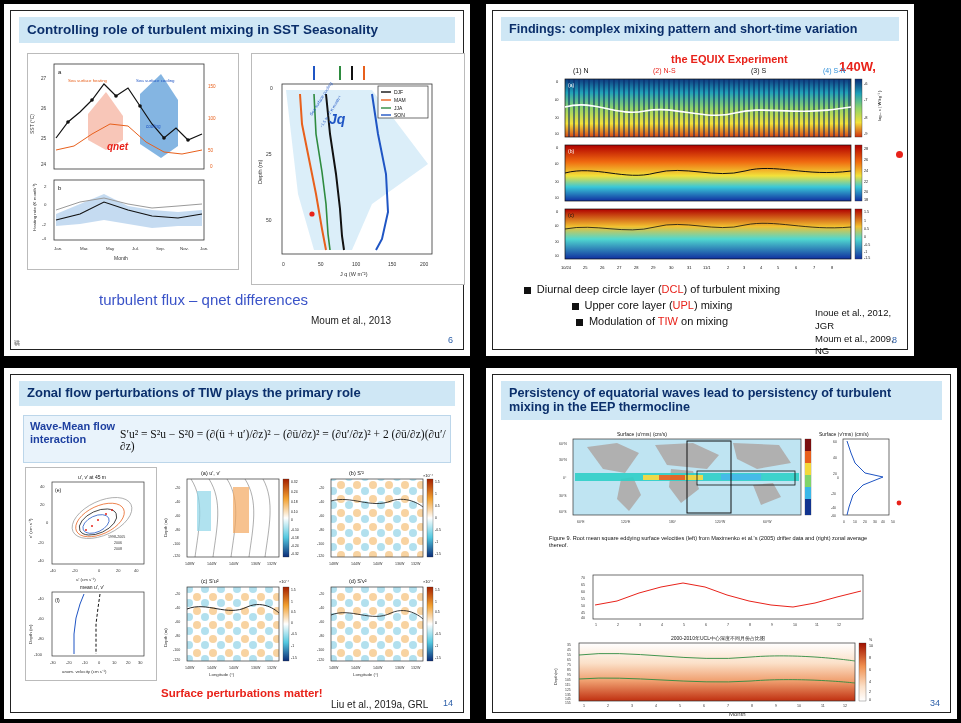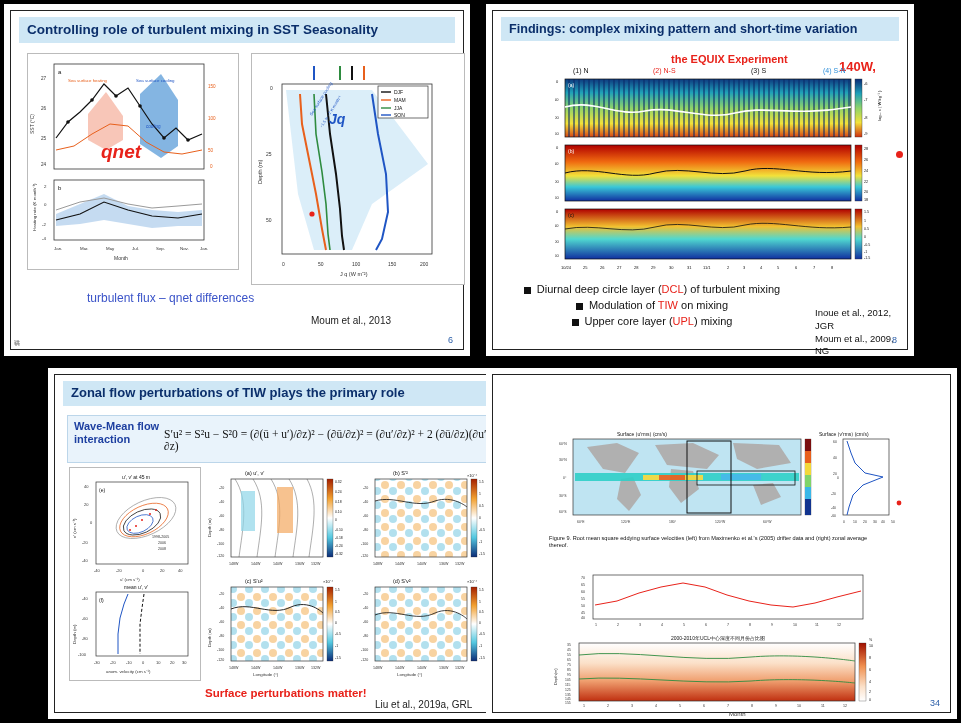--- a/index.html
+++ b/index.html
@@ -1,21 +1,21 @@
 <!DOCTYPE html>
 <html><head>
 <meta charset="utf-8">
 <style>
   html,body{margin:0;padding:0;background:#000;}
   body{width:961px;height:723px;font-family:"Liberation Sans",sans-serif;overflow:hidden;}
   .grid{position:relative;width:961px;height:723px;background:#000;padding-left:32px;}
   .slide{position:absolute;background:#fff;overflow:hidden;}
   .s1{left:4px;top:4px;width:466px;height:352px;}
   .s2{left:486px;top:4px;width:428px;height:352px;}
-  .s3{left:4px;top:368px;width:466px;height:351px;margin-left:44px;}
+  .s3{left:4px;top:368px;width:466px;height:351px;}
   .s4{left:486px;top:368px;width:471px;height:351px;}
   .inner{position:absolute;left:6px;top:6px;right:6px;bottom:6px;border:1px solid #222;background:#fff;}
   .title-bar{background:#cfe7f5;margin:6px 8px 0 8px;padding:5px 8px;}
   .title-bar .t{color:#0b2f6b;font-weight:bold;font-size:13.5px;line-height:1.15;}
   .s2 .title-bar .t{font-size:12.6px;}
   .s3 .title-bar .t{font-size:13px;}
   .s4 .title-bar .t{font-size:12.6px;}
   .pageno{position:absolute;right:10px;bottom:4px;font-size:9px;color:#2b5ea8;}
   .leftmark{position:absolute;left:1px;bottom:14px;font-size:6px;color:#888;writing-mode:vertical-rl;}
   .cite{font-size:10px;color:#222;}
@@ -93,21 +93,21 @@
               <text x="78" y="196">May</text>
             <text x="104" y="196">Jul.</text>
               <text x="128" y="196">Sep.</text>
               <text x="152" y="196">Nov.</text>
               <text x="172" y="196">Jan.</text>
           </g>
           <text x="86" y="206" font-size="5" fill="#333" font-family="Liberation Sans">Month</text>
           <text x="6" y="175" font-size="4.4" fill="#333" font-family="Liberation Sans" transform="rotate(-90 8,175)">Heating rate (K month⁻¹)</text>
         </svg>
       </div>
-      <div class="lbl" style="left:90px;top:130px;color:#e8221a;font-size:19px;font-weight:bold;font-style:italic;">qnet</div>
+      <div class="lbl" style="left:96px;top:130px;color:#e8221a;font-size:10px;font-weight:bold;font-style:italic;">qnet</div>
 
       <div class="fig" style="left:240px;top:42px;width:212px;height:230px;">
         <svg width="210" height="228" viewBox="0 0 210 228">
           <rect x="0" y="0" width="210" height="228" fill="#fff"></rect>
           <rect x="30" y="30" width="150" height="170" fill="#fff" stroke="#333" stroke-width="0.8"></rect>
 
           <g stroke-width="2">
             <line x1="62" y1="12" x2="62" y2="26" stroke="#1f55c4"></line>
             <line x1="88" y1="12" x2="88" y2="26" stroke="#2e8b3f"></line>
             <line x1="100" y1="12" x2="100" y2="26" stroke="#111"></line>
@@ -144,21 +144,21 @@
               <text x="100" y="212">100</text>
               <text x="136" y="212">150</text>
               <text x="168" y="212">200</text>
           </g>
           <text x="10" y="130" font-size="5.5" fill="#333" font-family="Liberation Sans" transform="rotate(-90 10,130)">Depth (m)</text>
           <text x="88" y="222" font-size="5.5" fill="#333" font-family="Liberation Sans">J q (W m⁻²)</text>
         </svg>
       </div>
       <div class="lbl-b" style="left:318px;top:100px;color:#1f55c4;font-size:14px;font-style:italic;">Jq</div>
 
-      <div style="position:absolute;left:76px;top:280px;font-size:12px;color:#3a53c8;">turbulent flux – qnet  differences</div>
+      <div style="position:absolute;left:88px;top:280px;font-size:15px;color:#3a53c8;">turbulent flux – qnet  differences</div>
       <div class="cite" style="position:absolute;left:300px;top:304px;">Moum et al., 2013</div>
       <div class="pageno">6</div>
       <div class="leftmark">讲稿</div>
     </div>
   </div>
 
   <div class="slide s2">
     <div class="inner">
       <div class="title-bar">
         <div class="t">Findings: complex mixing pattern and short-time variation</div>
@@ -284,22 +284,22 @@
               <text x="240" y="192">6</text>
               <text x="258" y="192">7</text>
               <text x="276" y="192">8</text>
           </g>
         </svg>
       </div>
       <div style="position:absolute;left:403px;top:140px;width:7px;height:7px;border-radius:50%;background:#e8221a;"></div>
 
       <div class="bullets" style="left:14px;top:272px;width:290px;text-align:center;">
         <div><span class="sq"></span><span>Diurnal deep circle layer (</span><span class="red">DCL</span><span>) of turbulent mixing</span></div>
+        <div><span class="sq"></span><span>Upper core layer (</span><span class="red">UPL</span><span>) mixing</span></div>
         <div><span class="sq"></span><span>Modulation of </span><span class="red">TIW</span><span> on mixing</span></div>
-        <div><span class="sq"></span><span>Upper core layer (</span><span class="red">UPL</span><span>) mixing</span></div>
       </div>
 
       <div style="position:absolute;left:322px;top:296px;font-size:9.5px;color:#111;line-height:1.35;">
         <div>Inoue et al., 2012, JGR</div>
         <div>Moum et al., 2009, NG</div>
       </div>
       <div class="pageno">8</div>
     </div>
   </div>
 
@@ -524,20 +524,23 @@
       </div>
 
       <div style="position:absolute;left:150px;top:312px;font-size:11.5px;font-weight:bold;color:#e8221a;">Surface perturbations matter!</div>
       <div class="cite" style="position:absolute;left:320px;top:324px;">Liu et al., 2019a, GRL</div>
       <div class="pageno">14</div>
     </div>
   </div>
 
   <div class="slide s4">
     <div class="inner">
+      <div class="title-bar">
+        <div class="t">Persistency of equatorial waves lead to persistency of turbulent mixing in the EEP thermocline</div>
+      </div>
 
       <div class="fig" style="left:54px;top:54px;width:372px;height:104px;border:none;">
         <svg width="370" height="102" viewBox="0 0 370 102">
           <text x="70" y="7" font-size="5" font-family="Liberation Sans" fill="#111">Surface ⟨u′rms⟩ (cm/s)</text>
           <text x="272" y="7" font-size="5" font-family="Liberation Sans" fill="#111">Surface ⟨v′rms⟩ (cm/s)</text>
 
           <rect x="26" y="10" width="228" height="76" fill="#bfe4f2" stroke="#333" stroke-width="0.7"></rect>
 
           <g fill="#b0b0b0">
             <path d="M40,18 L70,14 L92,24 L78,44 L56,40 Z"></path>

